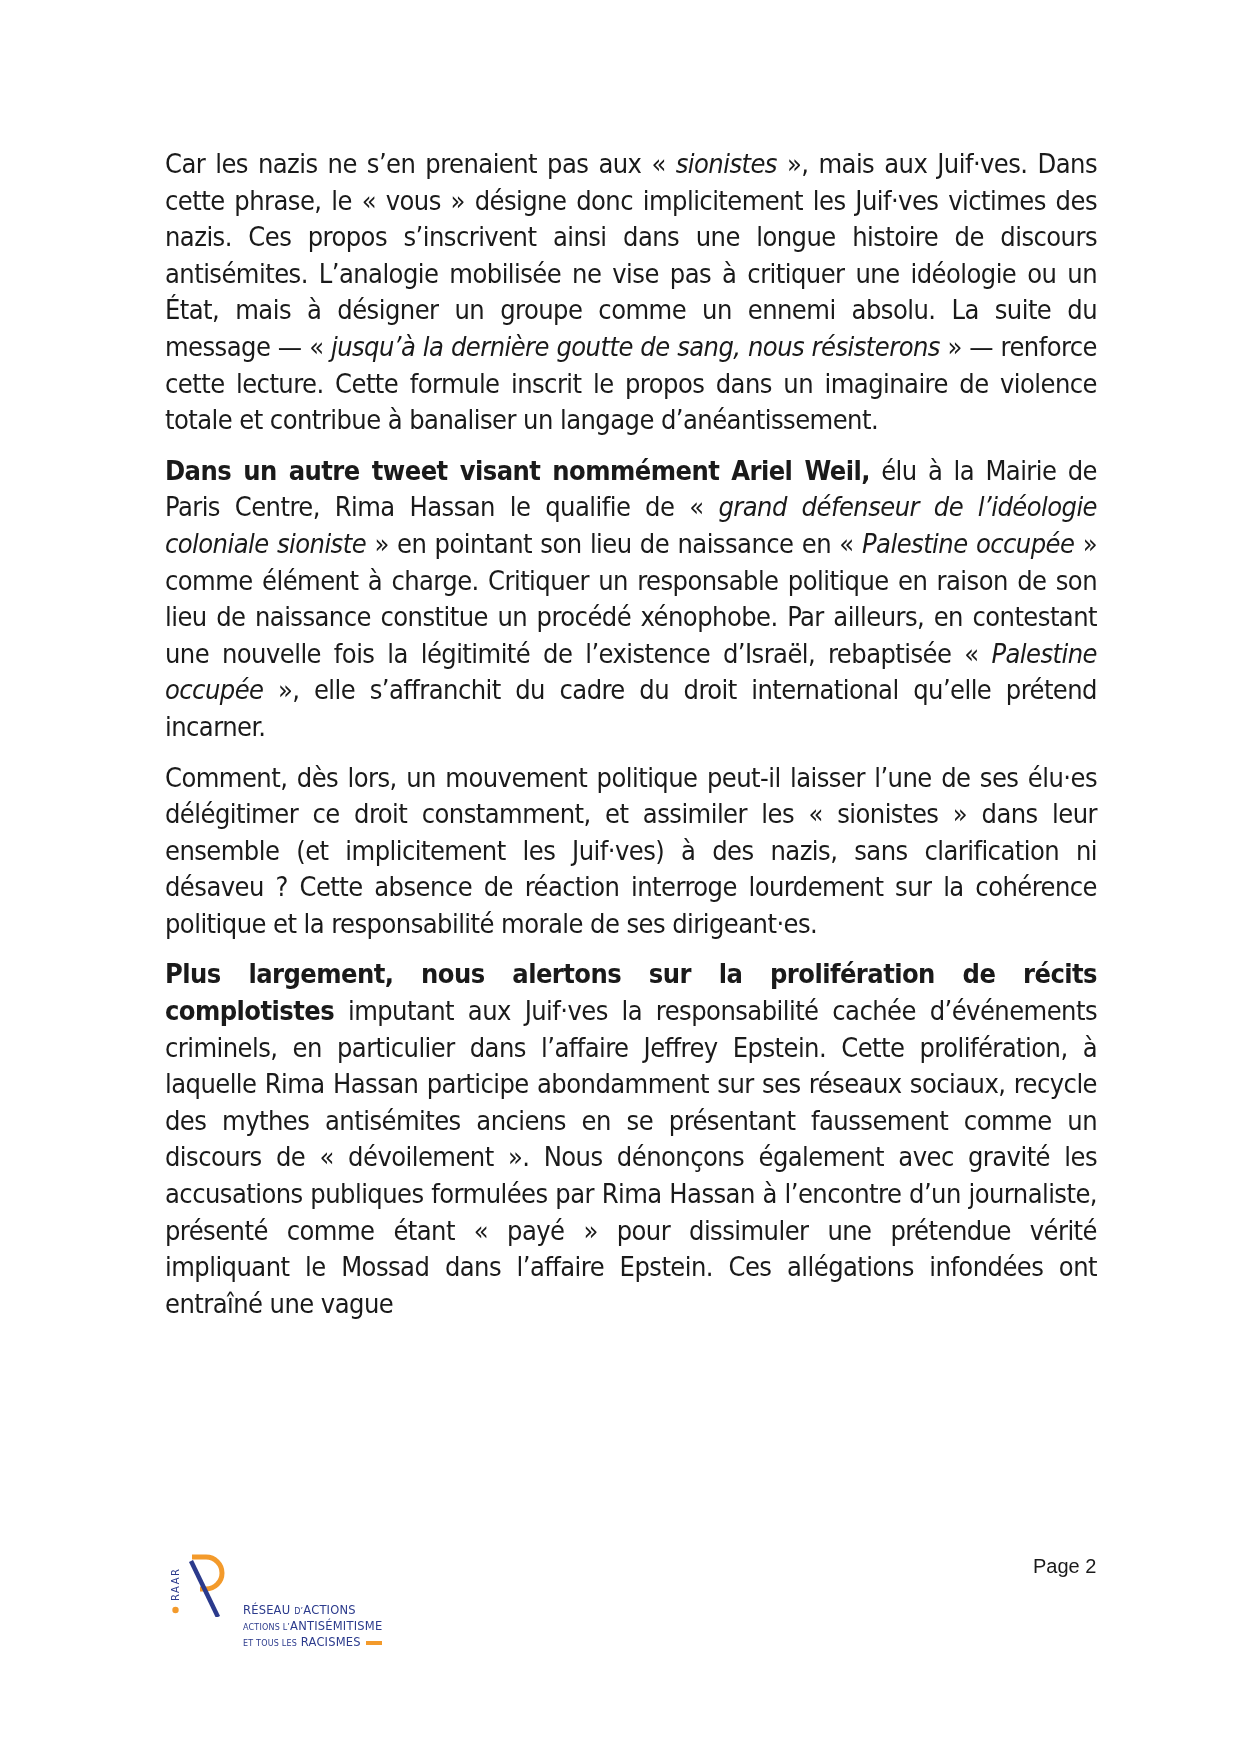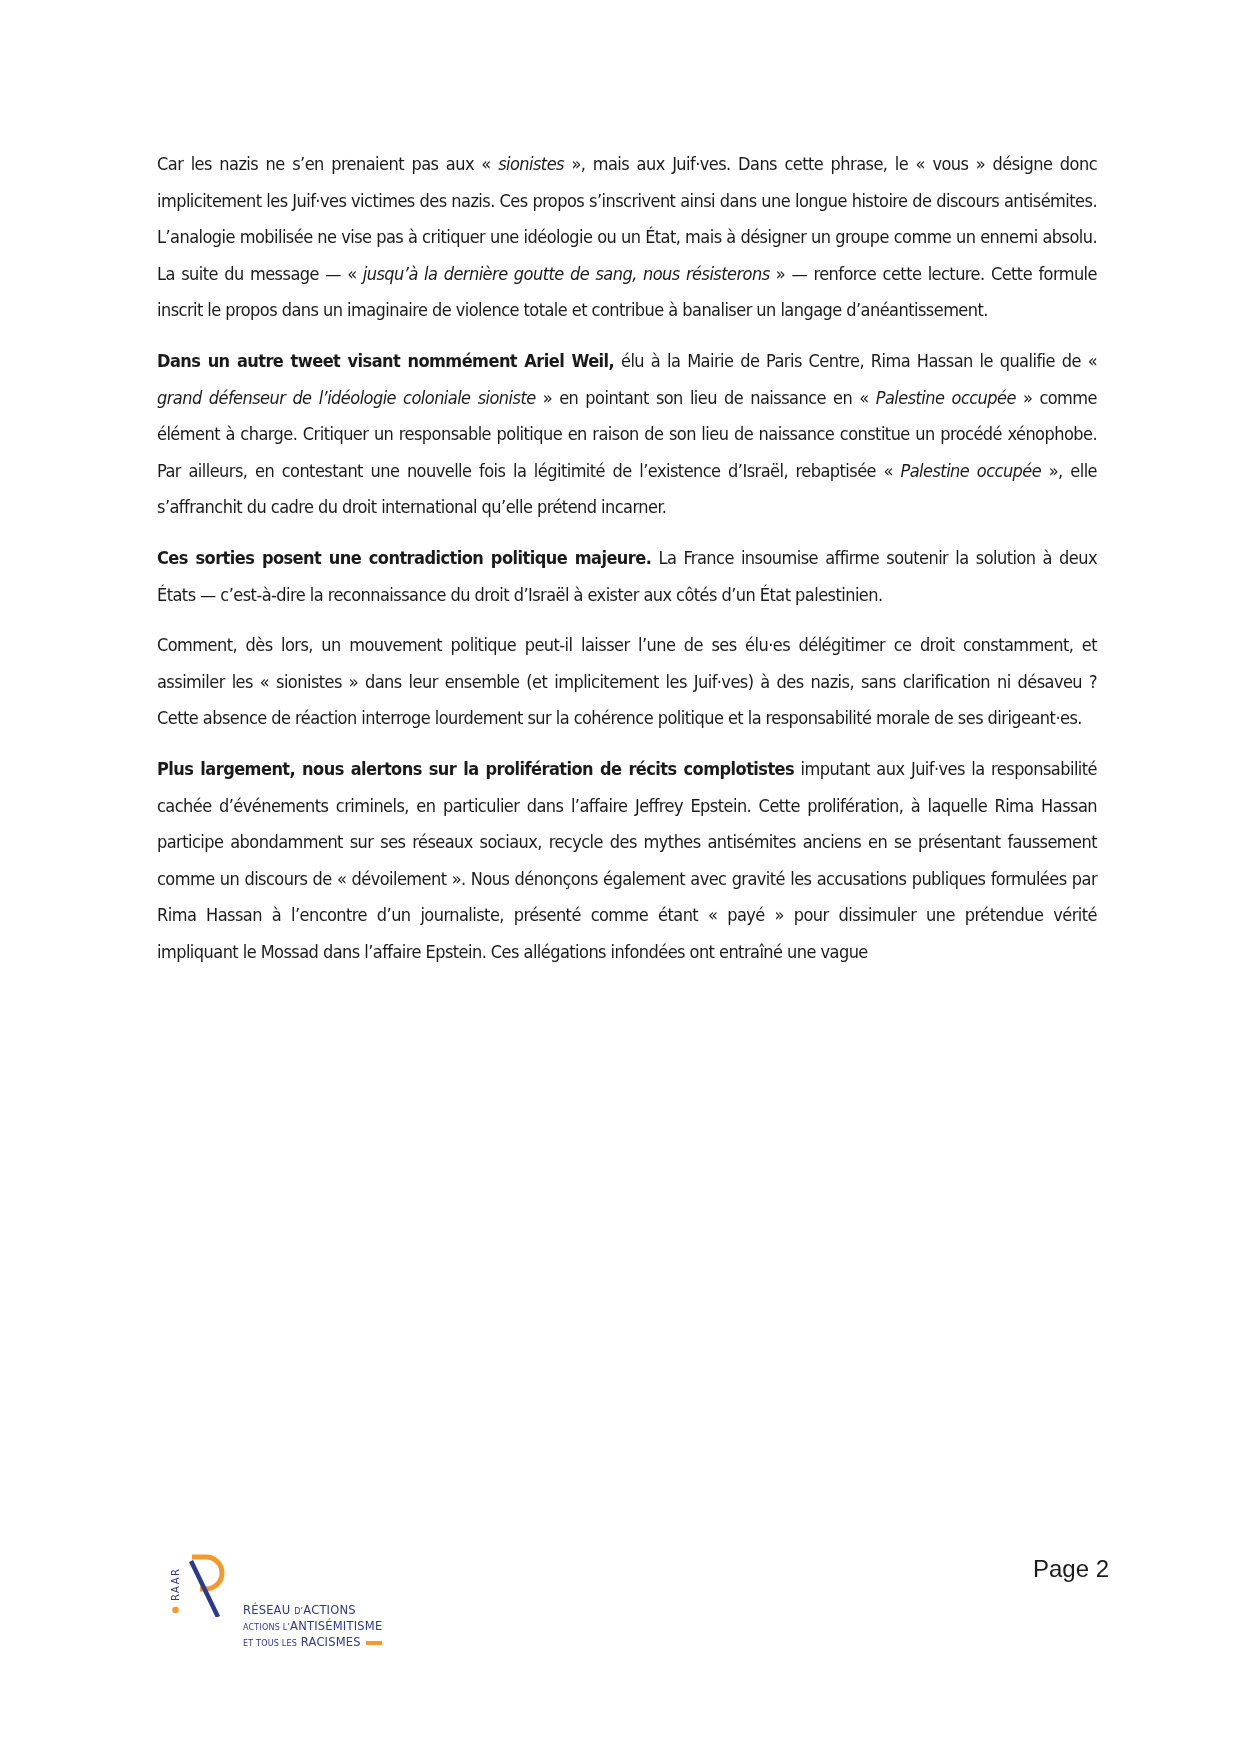--- a/index.html
+++ b/index.html
@@ -15,22 +15,22 @@
       font-family: "DejaVu Sans", sans-serif;
       color: #1a1a1a;
     }
     .page-body {
       position: absolute;
       left: 149px;
       top: 146px;
       width: 948px;
     }
     .para {
-      margin: 0 0 14px 8px;
-      font-size: 18px;
+      margin: 0 0 14px 16px;
+      font-size: 27px;
       line-height: 36.6px;
       text-align: justify;
       letter-spacing: -0.55px;
       word-spacing: 0px;
       font-stretch: condensed;
     }
     .para .b { font-weight: bold; }
     .para .i { font-style: italic; }
 
     .footer-logo {
@@ -71,31 +71,30 @@
       height: 4px;
       background: #f39a2b;
       vertical-align: middle;
       margin-left: 5px;
     }
     .page-number {
       position: absolute;
       left: 1033px;
       top: 1555px;
       font-family: "Liberation Sans", sans-serif;
-      font-size: 24px;
+      font-size: 20px;
       color: #1a1a1a;
     }
   </style>
 </head>
 <body>
 
 <div class="page-body" id="doc-body">
     <p class="para"><span>Car les nazis ne s’en prenaient pas aux « </span><span class="i">sionistes</span><span> », mais aux Juif·ves. Dans cette phrase, le « vous » désigne donc implicitement les Juif·ves victimes des nazis. Ces propos s’inscrivent ainsi dans une longue histoire de discours antisémites. L’analogie mobilisée ne vise pas à critiquer une idéologie ou un État, mais à désigner un groupe comme un ennemi absolu. La suite du message — « </span><span class="i">jusqu’à la dernière goutte de sang, nous résisterons</span><span> » — renforce cette lecture. Cette formule inscrit le propos dans un imaginaire de violence totale et contribue à banaliser un langage d’anéantissement.</span></p>
     <p class="para"><span class="b">Dans un autre tweet visant nommément Ariel Weil,</span><span> élu à la Mairie de Paris Centre, Rima Hassan le qualifie de « </span><span class="i">grand défenseur de l’idéologie coloniale sioniste</span><span> » en pointant son lieu de naissance en « </span><span class="i">Palestine occupée</span><span> » comme élément à charge. Critiquer un responsable politique en raison de son lieu de naissance constitue un procédé xénophobe. Par ailleurs, en contestant une nouvelle fois la légitimité de l’existence d’Israël, rebaptisée « </span><span class="i">Palestine occupée</span><span> », elle s’affranchit du cadre du droit international qu’elle prétend incarner.</span></p>
-    <p class="para"><span class="b">Ces sorties posent une contradiction politique majeure.</span><span> La France insoumise affirme soutenir la solution à deux États — c’est-à-dire la reconnaissance du droit d’Israël à exister aux côtés d’un État palestinien.</span></p>
     <p class="para"><span>Comment, dès lors, un mouvement politique peut-il laisser l’une de ses élu·es délégitimer ce droit constamment, et assimiler les « sionistes » dans leur ensemble (et implicitement les Juif·ves) à des nazis, sans clarification ni désaveu ? Cette absence de réaction interroge lourdement sur la cohérence politique et la responsabilité morale de ses dirigeant·es.</span></p>
     <p class="para"><span class="b">Plus largement, nous alertons sur la prolifération de récits complotistes</span><span> imputant aux Juif·ves la responsabilité cachée d’événements criminels, en particulier dans l’affaire Jeffrey Epstein. Cette prolifération, à laquelle Rima Hassan participe abondamment sur ses réseaux sociaux, recycle des mythes antisémites anciens en se présentant faussement comme un discours de « dévoilement ». Nous dénonçons également avec gravité les accusations publiques formulées par Rima Hassan à l’encontre d’un journaliste, présenté comme étant « payé » pour dissimuler une prétendue vérité impliquant le Mossad dans l’affaire Epstein. Ces allégations infondées ont entraîné une vague</span></p>
   </div>
 
 <div class="footer-logo">
   <svg class="logo-mark" viewBox="0 0 60 64" width="60" height="64">
     <path d="M22 4 H36 A16 16 0 0 1 36 36 H30" fill="none" stroke="#f39a2b" stroke-width="5" stroke-linecap="butt"></path>
     <line x1="21" y1="8" x2="48" y2="64" stroke="#2b3a8c" stroke-width="4.5"></line>
     <text x="9" y="48" transform="rotate(-90 9 48)" font-family="DejaVu Sans, sans-serif" font-size="10" fill="#2b3a8c" letter-spacing="1.5">RAAR</text>
     <circle cx="5.5" cy="57" r="3.2" fill="#f39a2b"></circle>

